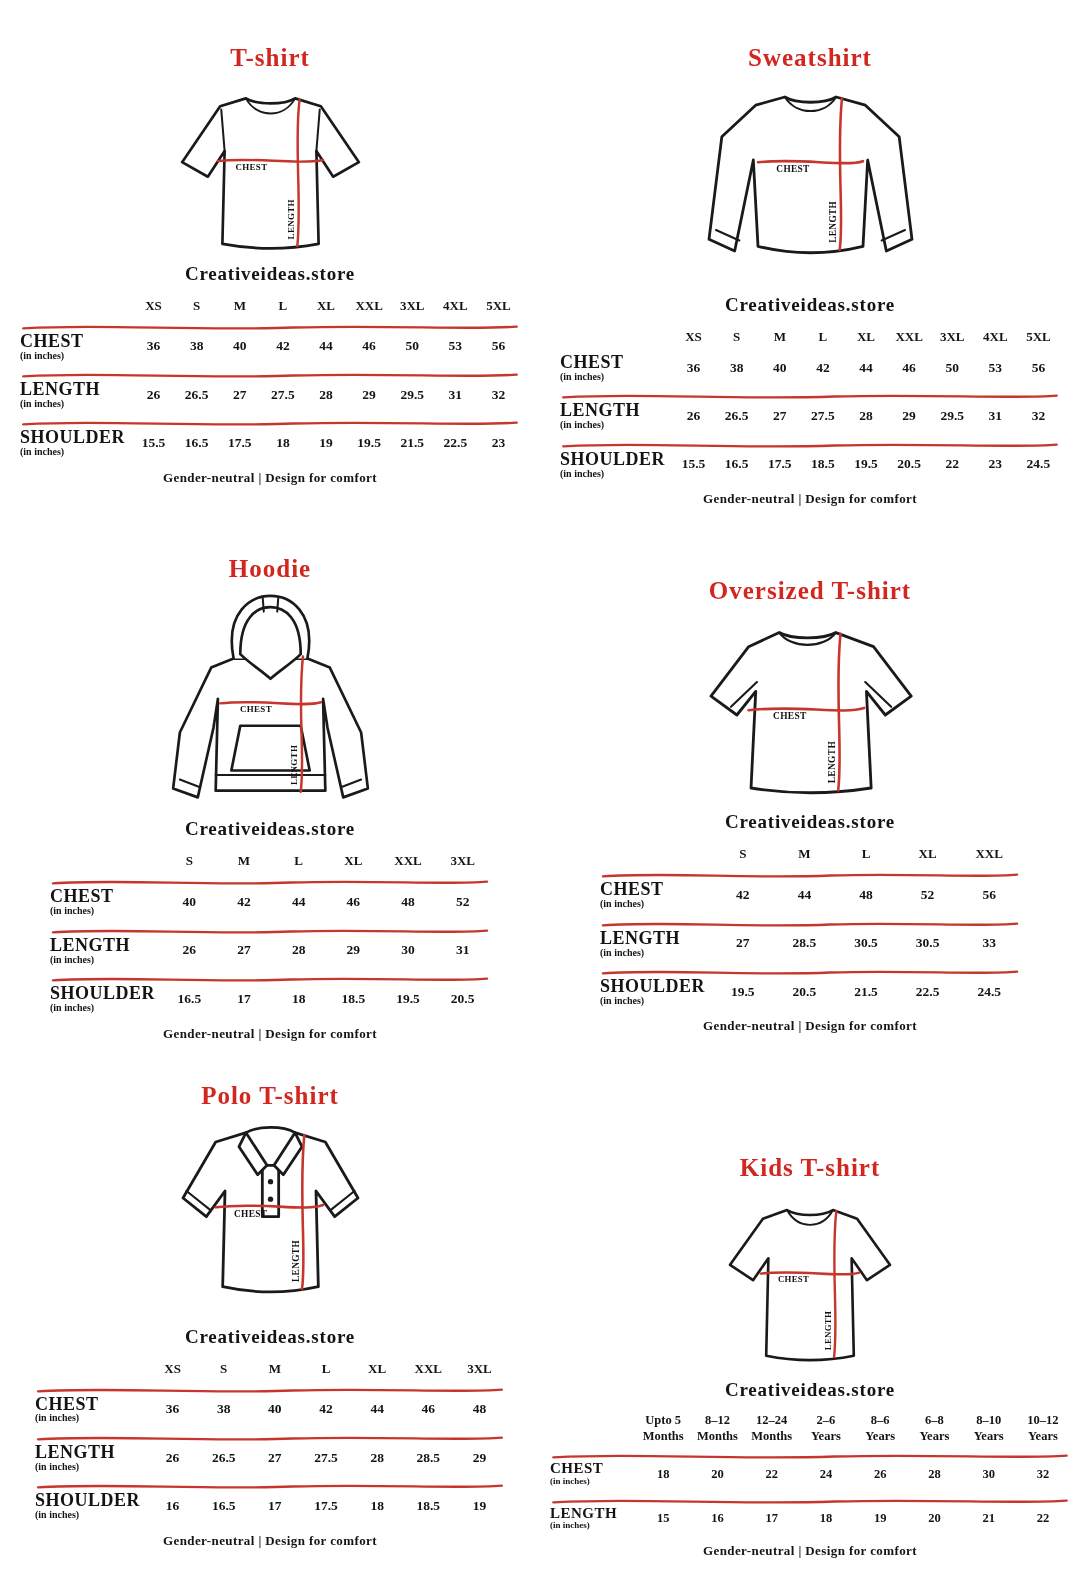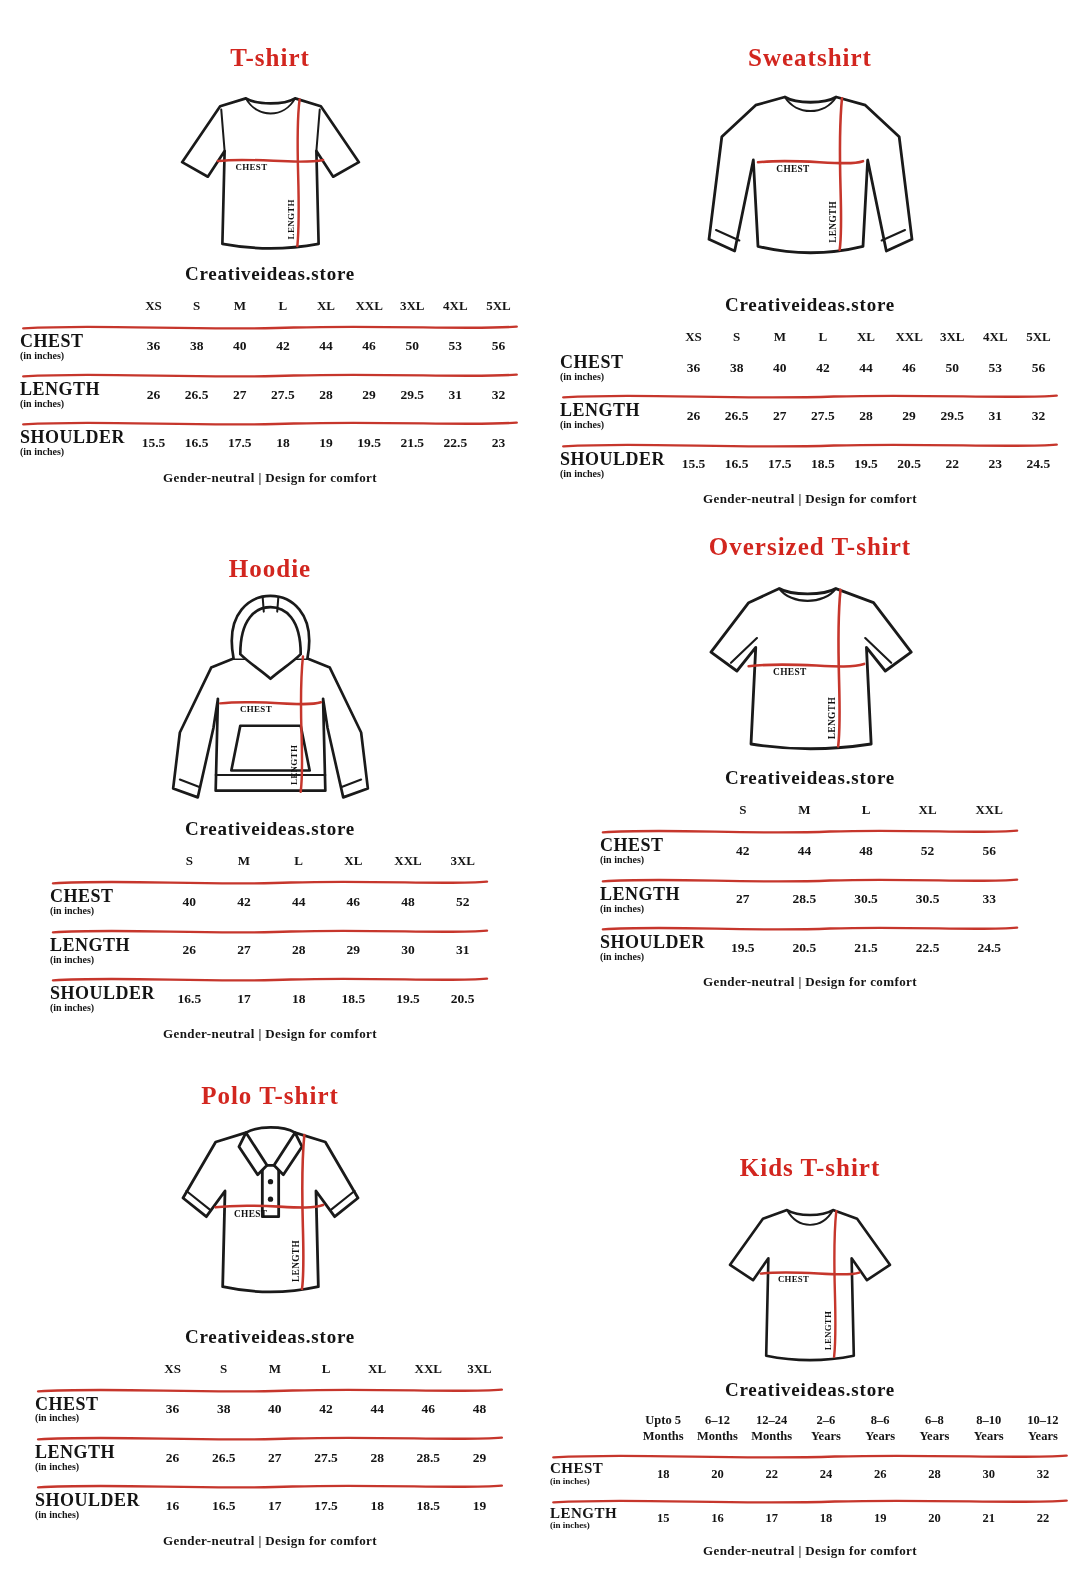--- a/index.html
+++ b/index.html
@@ -21,21 +21,21 @@
     grid-template-columns:540px 540px;
     padding-top:44px;
   }
   .panel{
     display:flex;
     flex-direction:column;
     align-items:center;
     font-family:Liberation Serif, serif;
   }
   .panel-hoodie{margin-top:48px;}
-  .panel-oversized{margin-top:26px;}
+  .panel-oversized{margin-top:70px;}
   .panel-polo{margin-top:40px;}
   .panel-kids{margin-top:112px;}
 
   .title{
     margin:0 0 4px 0;
     color:var(--red);
     font-size:25px;
     font-weight:bold;
     letter-spacing:1px;
   }
@@ -456,21 +456,21 @@
       <path class="measure" d="M60,80 C95,76 135,84 150,79"></path>
       <path class="measure" d="M129,23 C124,70 131,120 127,156"></path>
       <text x="90" y="88" text-anchor="middle">CHEST</text>
       <text x="124" y="150" transform="rotate(-90 124 150)">LENGTH</text>
     </svg>
     <div class="brand">Creativeideas.store</div>
     <div class="size-table" style="grid-template-columns: var(--labelw) repeat(8, 1fr);">
         <div class="cell corner"></div>
         <div class="cell size-h">Upto 5
 Months</div>
-        <div class="cell size-h">6–12
+        <div class="cell size-h">8–12
 Months</div>
         <div class="cell size-h">12–24
 Months</div>
         <div class="cell size-h">2–6
 Years</div>
         <div class="cell size-h">8–6
 Years</div>
         <div class="cell size-h">6–8
 Years</div>
         <div class="cell size-h">8–10

